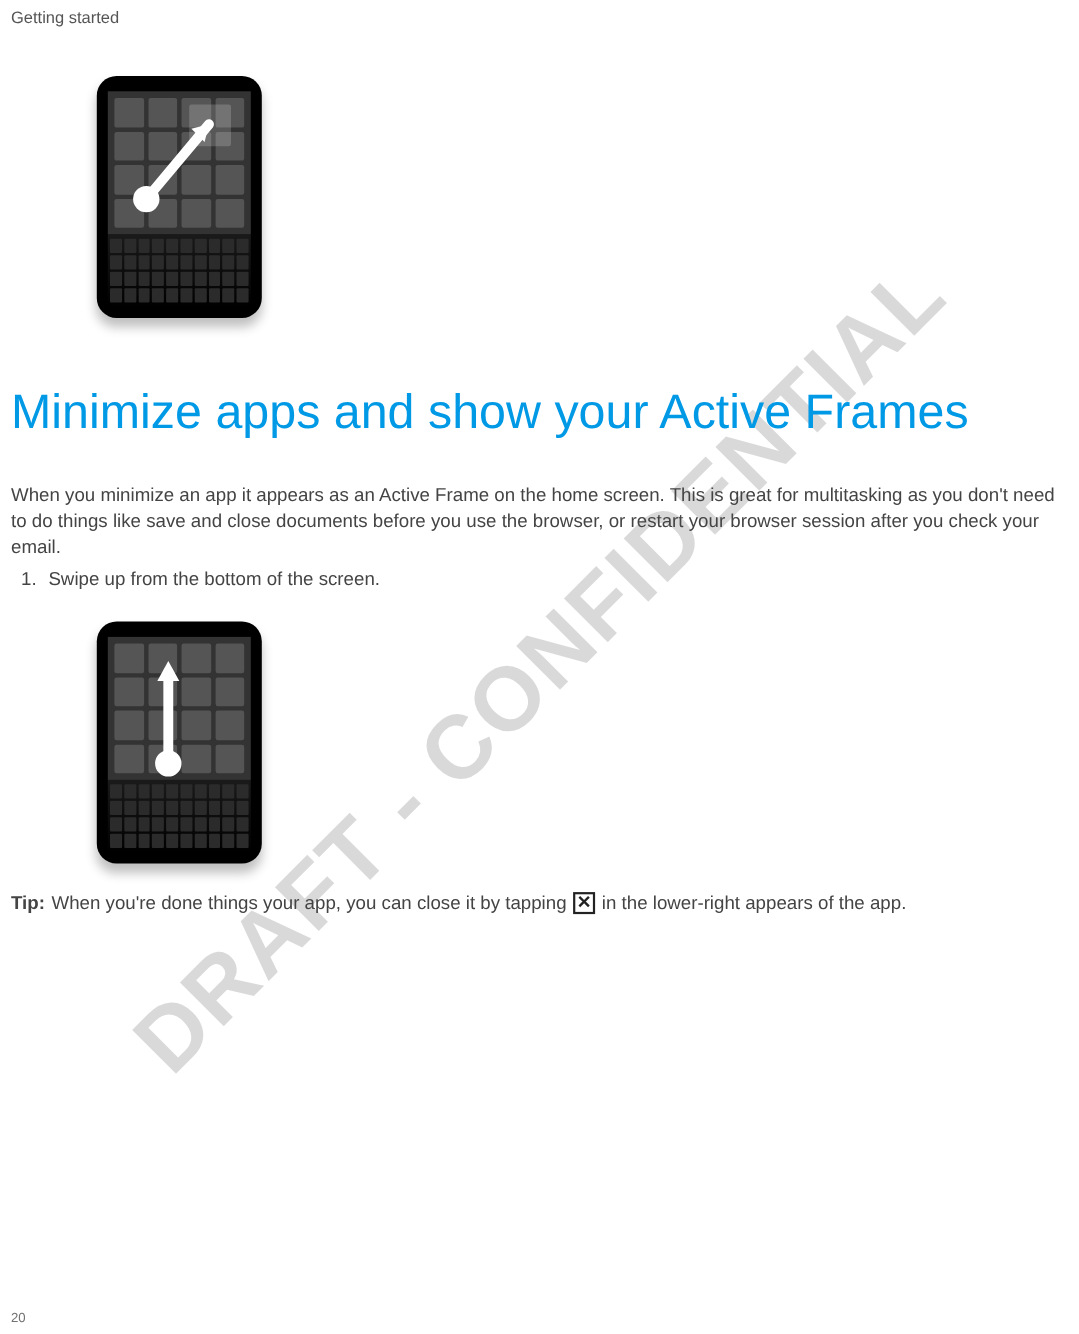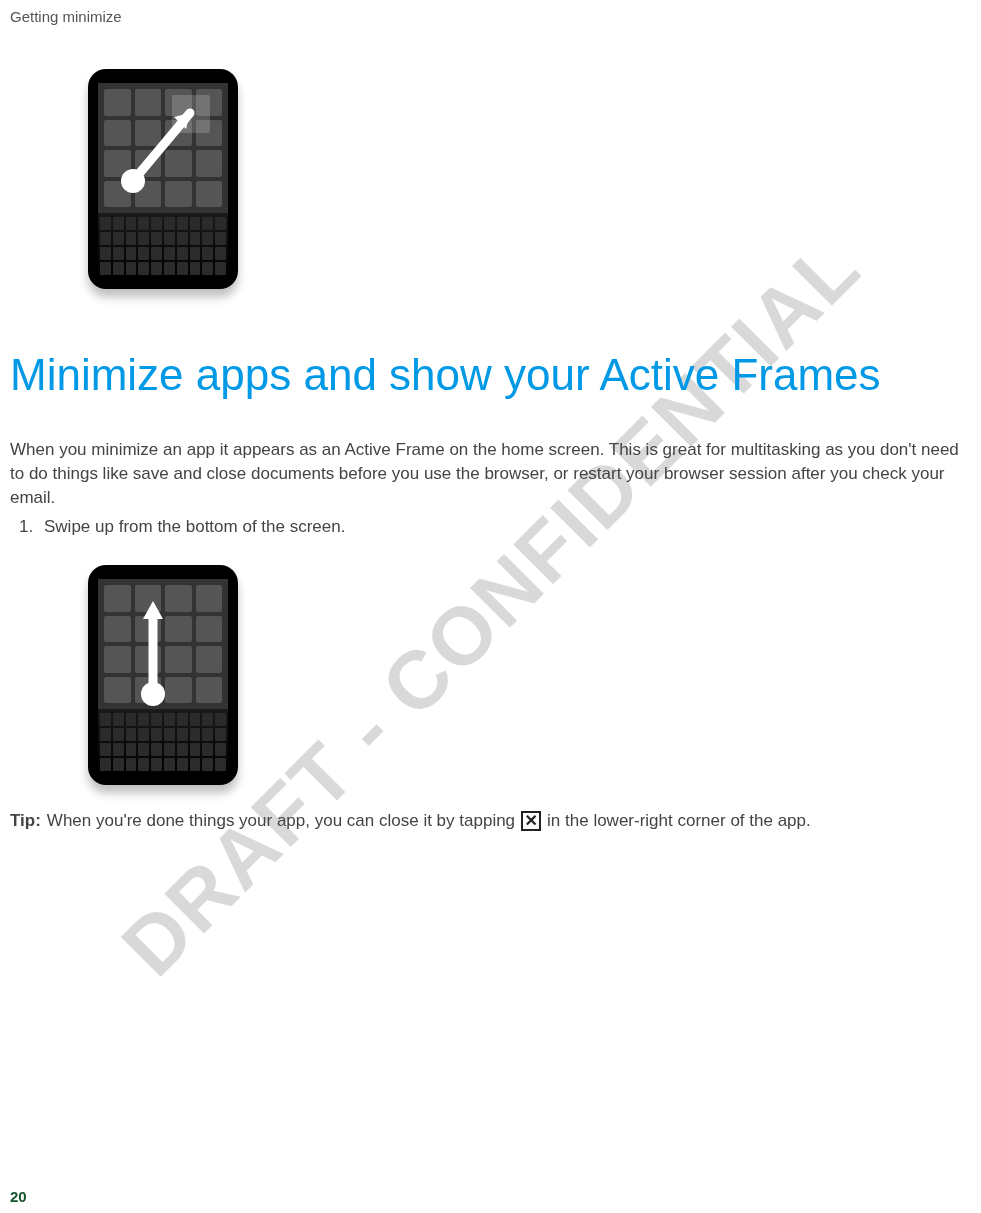--- a/index.html
+++ b/index.html
@@ -124,31 +124,31 @@
       border: 2px solid #222;
       align-items: center; justify-content: center;
       font-weight: 700;
       font-size: 16px;
       line-height: 1;
       color: #222;
     }
     .page-num {
       position: absolute;
       bottom: 8px; left: 10px;
-      font-size: 15px; color: #14532d; font-weight: bold;
+      font-size: 12px; color: #737373;
     }
     .bold { font-weight: 700; }
   </style>
 </head>
 <body>
 
 <div class="watermark">DRAFT - CONFIDENTIAL</div>
 
 <div class="header">
-  <div class="header-right">Getting minimize</div>
+  <div class="header-right">Getting started</div>
 </div>
 
 <div class="content">
 
   <div class="phone">
     <div class="phone-body">
       <div class="screen">
         <div class="grid">
           <div class="cell"></div>
             <div class="cell"></div>
@@ -312,18 +312,18 @@
             <div class="key"></div>
           </div>
       </div>
     </div>
   </div>
 
   <div class="tip-line">
     <span class="bold">Tip:</span>
     <span>When you're done things your app, you can close it by tapping</span>
     <span class="xicon">✕</span>
-    <span>in the lower-right corner of the app.</span>
+    <span>in the lower-right appears of the app.</span>
   </div>
 
 </div>
 
 <div class="page-num">20</div>
 
 </body></html>

